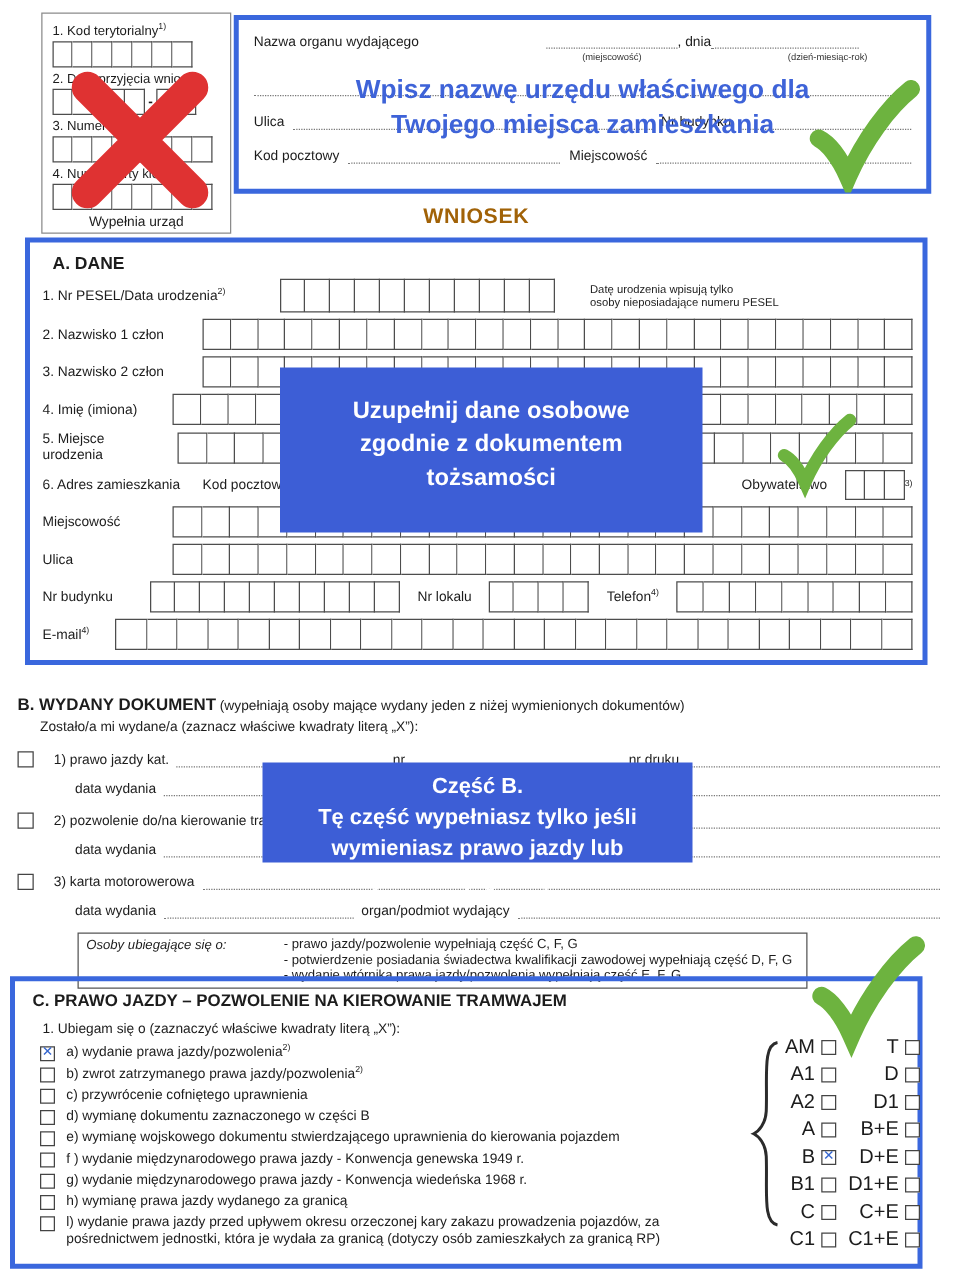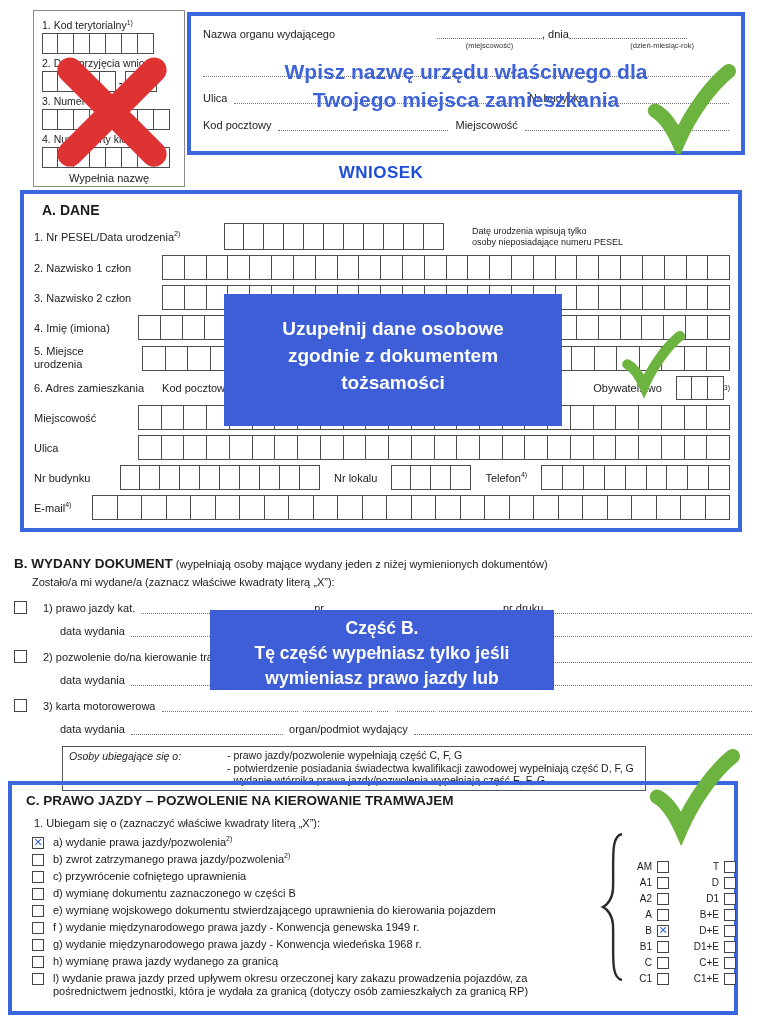--- a/index.html
+++ b/index.html
@@ -32,21 +32,21 @@
 .w105{width:105px}.w118{width:118px}.w170{width:170px}
 .hints{display:flex;font-size:7.5px;color:#333;margin-top:1px}
 .hints span:first-child{width:105px;text-align:center}
 .hints .hsp{width:34px}
 .hints span:last-child{width:118px;text-align:right}
 .fulldots{margin-top:16px;height:11px;border-bottom:1.5px dotted #777}
 .frow{display:flex;align-items:flex-end;margin-top:15px;gap:7px}
 .fx21{flex:2.1}.fx1{flex:1}
 .org-annotation{position:absolute;left:0;right:0;top:42px;text-align:center;color:#3e63d8;font-weight:bold;font-size:21px;line-height:28px}
 .gcheck-h{position:absolute;right:4px;top:48px;width:92px;height:90px}
-.wtitle{position:absolute;left:0;right:0;top:163px;text-align:center;font-size:17px;font-weight:600;letter-spacing:.5px;color:#1d4ed8}
+.wtitle{position:absolute;left:0;right:0;top:163px;text-align:center;font-size:17px;font-weight:600;letter-spacing:.5px;color:#a16207}
 
 .secA{position:relative;margin:0 20px;border:4px solid #3a67dd;padding:6px 8px 8px 10px;background:#fff}
 .aheading{font-size:14px;font-weight:bold;margin:2px 0 0 8px}
 .arow{display:flex;align-items:center;margin-top:5px}
 .w190{width:190px}.w128{width:128px;flex:none}.w104{width:104px;flex:none}.w108{width:108px;flex:none}.w86{width:86px;flex:none}.w58{width:58px;flex:none}
 .pnote{margin-left:28px;font-size:9px;line-height:11px;color:#222}
 .ml14{margin-left:14px}.ml18{margin-left:18px}
 .spacer{flex:1}
 .two-line{font-size:11px;line-height:13px}
 .aoverlay{position:absolute;left:200px;top:100px;width:338px;height:132px;background:#3d5ed6;color:#fff;text-align:center;font-weight:bold;font-size:19px;line-height:27px;padding-top:21px;z-index:3}
@@ -66,21 +66,21 @@
 .blines div{line-height:12.5px}
 .boverlay{position:absolute;left:196px;top:58px;width:344px;height:80px;background:#3d5ed6;color:#fff;text-align:center;font-weight:bold;font-size:17.5px;line-height:25px;padding-top:6px;z-index:3}
 
 .secC{position:relative;margin:-10px 24px 0 8px;border:4px solid #3a67dd;padding:8px 10px 12px;min-height:214px;background:transparent}
 .cheading{font-size:13.5px;font-weight:bold;margin-left:4px}
 .cintro{font-size:11px;margin:9px 0 7px 12px}
 .opts{width:560px;margin-left:10px}
 .opt{display:flex;margin-top:3.5px;font-size:11px;line-height:13.5px}
 .opt .cb{width:12px;height:12px;margin-right:9px;margin-top:1px}
 .brace{position:absolute;left:586px;top:46px;width:26px;height:152px}
-.cats{position:absolute;left:614px;top:76px;display:grid;grid-template-columns:26px 13px 44px 13px;column-gap:5px;row-gap:4px;align-items:center;font-size:10px}
+.cats{position:absolute;left:614px;top:44px;display:grid;grid-template-columns:26px 13px 44px 13px;column-gap:5px;row-gap:4px;align-items:center;font-size:16px}
 .cl{text-align:right;white-space:nowrap}
 .cats .cb{width:12px;height:12px}
 .gcheck-c{position:absolute;left:636px;top:-46px;width:92px;height:112px;z-index:5}
 svg{display:block;width:100%;height:100%}
 </style>
 </head>
 <body>
 
 <div class="header">
 
@@ -127,21 +127,21 @@
     <div class="cells ocells">
         <span class="cell"></span>
         <span class="cell"></span>
         <span class="cell"></span>
         <span class="cell"></span>
         <span class="cell"></span>
         <span class="cell"></span>
         <span class="cell"></span>
         <span class="cell"></span>
       </div>
-    <div class="ofoot">Wypełnia nazwę</div>
+    <div class="ofoot">Wypełnia urząd</div>
     <div class="redx">
       <svg viewBox="0 0 100 100">
           <path d="M15 15 L85 85 M85 15 L15 85" stroke="#df3232" stroke-width="21" stroke-linecap="round" fill="none"></path>
         </svg>
     </div>
   </div>
 
   <div class="orgbox">
     <div class="row1">
       <span class="lbl">Nazwa organu wydającego</span>

